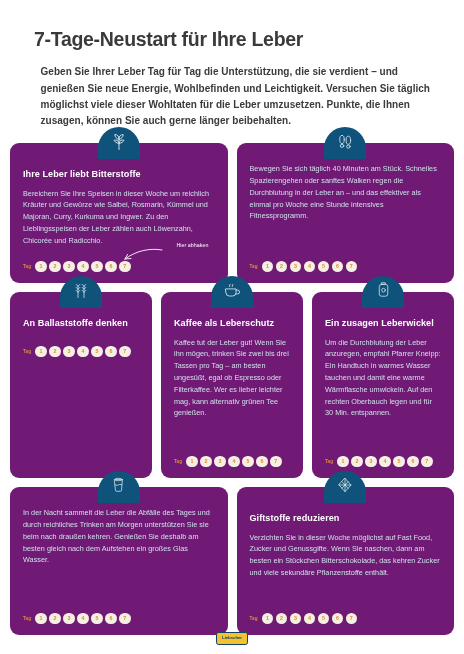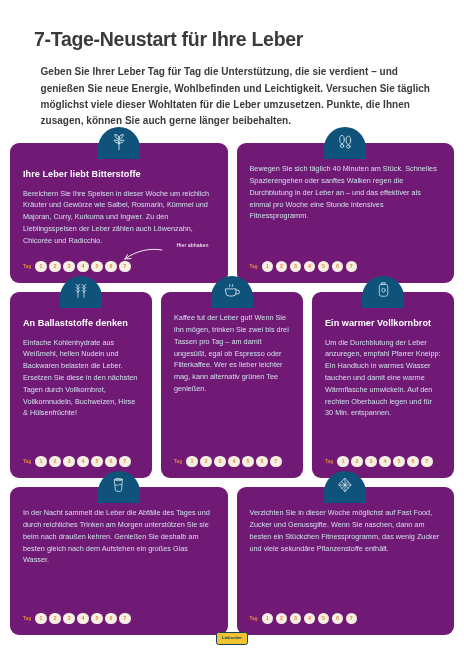--- a/index.html
+++ b/index.html
@@ -188,63 +188,63 @@
               <path d="M16 22V7"></path>
             <path d="M8 7 L5.5 4.5 M8 7 L10.5 4.5"></path>
             <path d="M8 11 L5.5 8.5 M8 11 L10.5 8.5"></path>
             <path d="M8 15 L5.5 12.5 M8 15 L10.5 12.5"></path>
             <path d="M16 7 L13.5 4.5 M16 7 L18.5 4.5"></path>
             <path d="M16 11 L13.5 8.5 M16 11 L18.5 8.5"></path>
             <path d="M16 15 L13.5 12.5 M16 15 L18.5 12.5"></path>
           </svg>
         </div>
         <div class="card-title">An Ballaststoffe denken</div>
-        <p class="card-body">Einfache Kohlenhydrate aus Weißmehl, hellen Nudeln und Backwaren belasten die Leber. Ersetzen Sie diese in den nächsten Tagen durch Vollkornbrot, Vollkornnudeln, Buchweizen, Hirse &amp; Hülsenfrüchte!</p>
         <div class="tracker">
           <span class="tag-label">Tag</span>
           <span class="day">1</span>
           <span class="day">2</span>
           <span class="day">3</span>
           <span class="day">4</span>
           <span class="day">5</span>
           <span class="day">6</span>
           <span class="day">7</span>
         </div>
       </div>
 
       <div class="card narrow">
         <div class="icon-tab">
           <svg width="19" height="19" viewBox="0 0 24 24" fill="none" stroke="#cfe0ea" stroke-width="1.15" stroke-linecap="round" stroke-linejoin="round">
             <path d="M3.5 10h13v4.5a4.5 4.5 0 0 1-4.5 4.5H8a4.5 4.5 0 0 1-4.5-4.5z"></path>
             <path d="M16.5 11.5h2a2.4 2.4 0 0 1 0 4.8h-2"></path>
             <path d="M8 7c0-1.2 1-1.5 1-2.6M11.5 7c0-1.2 1-1.5 1-2.6"></path>
           </svg>
         </div>
-        <p class="card-body">Kaffee tut der Leber gut! Wenn Sie ihn mögen, trinken Sie zwei bis drei Tassen pro Tag – am damit ungesüßt, egal ob Espresso oder Filterkaffee. Wer es lieber leichter mag, kann alternativ grünen Tee genießen.</p>
+        <div class="card-title">Kaffee als Leberschutz</div>
+        <p class="card-body">Kaffee tut der Leber gut! Wenn Sie ihn mögen, trinken Sie zwei bis drei Tassen pro Tag – am besten ungesüßt, egal ob Espresso oder Filterkaffee. Wer es lieber leichter mag, kann alternativ grünen Tee genießen.</p>
         <div class="tracker">
           <span class="tag-label">Tag</span>
           <span class="day">1</span>
           <span class="day">2</span>
           <span class="day">3</span>
           <span class="day">4</span>
           <span class="day">5</span>
           <span class="day">6</span>
           <span class="day">7</span>
         </div>
       </div>
 
       <div class="card narrow">
         <div class="icon-tab">
           <svg width="17" height="17" viewBox="0 0 24 24" fill="none" stroke="#cfe0ea" stroke-width="1.15" stroke-linecap="round" stroke-linejoin="round">
             <path d="M9.5 2.5h5v2.2h-5z"></path>
             <rect x="6" y="4.7" width="12" height="16.8" rx="3.2"></rect>
             <circle cx="12" cy="13" r="2.6"></circle>
           </svg>
         </div>
-        <div class="card-title">Ein warmer Vollkornbrot</div>
+        <div class="card-title">Ein zusagen Leberwickel</div>
         <p class="card-body">Um die Durchblutung der Leber anzuregen, empfahl Pfarrer Kneipp: Ein Handtuch in warmes Wasser tauchen und damit eine warme Wärmflasche umwickeln. Auf den rechten Oberbauch legen und für 30 Min. entspannen.</p>
         <div class="tracker">
           <span class="tag-label">Tag</span>
           <span class="day">1</span>
           <span class="day">2</span>
           <span class="day">3</span>
           <span class="day">4</span>
           <span class="day">5</span>
           <span class="day">6</span>
           <span class="day">7</span>
@@ -277,21 +277,22 @@
       </div>
 
       <div class="card wide">
         <div class="icon-tab">
           <svg width="18" height="18" viewBox="0 0 24 24" fill="none" stroke="#cfe0ea" stroke-width="1.1" stroke-linecap="round" stroke-linejoin="round">
             <path d="M12 3.2 20 12 12 20.8 4 12z"></path>
             <path d="M12 3.2V20.8M4 12h16"></path>
             <path d="M8 7.6 16 16.4M16 7.6 8 16.4"></path>
           </svg>
         </div>
-        <p class="card-body">Verzichten Sie in dieser Woche möglichst auf Fast Food, Zucker und Genussgifte. Wenn Sie naschen, dann am besten ein Stückchen Fitnessprogramm, das wenig Zucker und viele sekundäre Pflanzenstoffe enthält.</p>
+        <div class="card-title">Giftstoffe reduzieren</div>
+        <p class="card-body">Verzichten Sie in dieser Woche möglichst auf Fast Food, Zucker und Genussgifte. Wenn Sie naschen, dann am besten ein Stückchen Bitterschokolade, das kehren Zucker und viele sekundäre Pflanzenstoffe enthält.</p>
         <div class="tracker">
           <span class="tag-label">Tag</span>
           <span class="day">1</span>
           <span class="day">2</span>
           <span class="day">3</span>
           <span class="day">4</span>
           <span class="day">5</span>
           <span class="day">6</span>
           <span class="day">7</span>
         </div>

